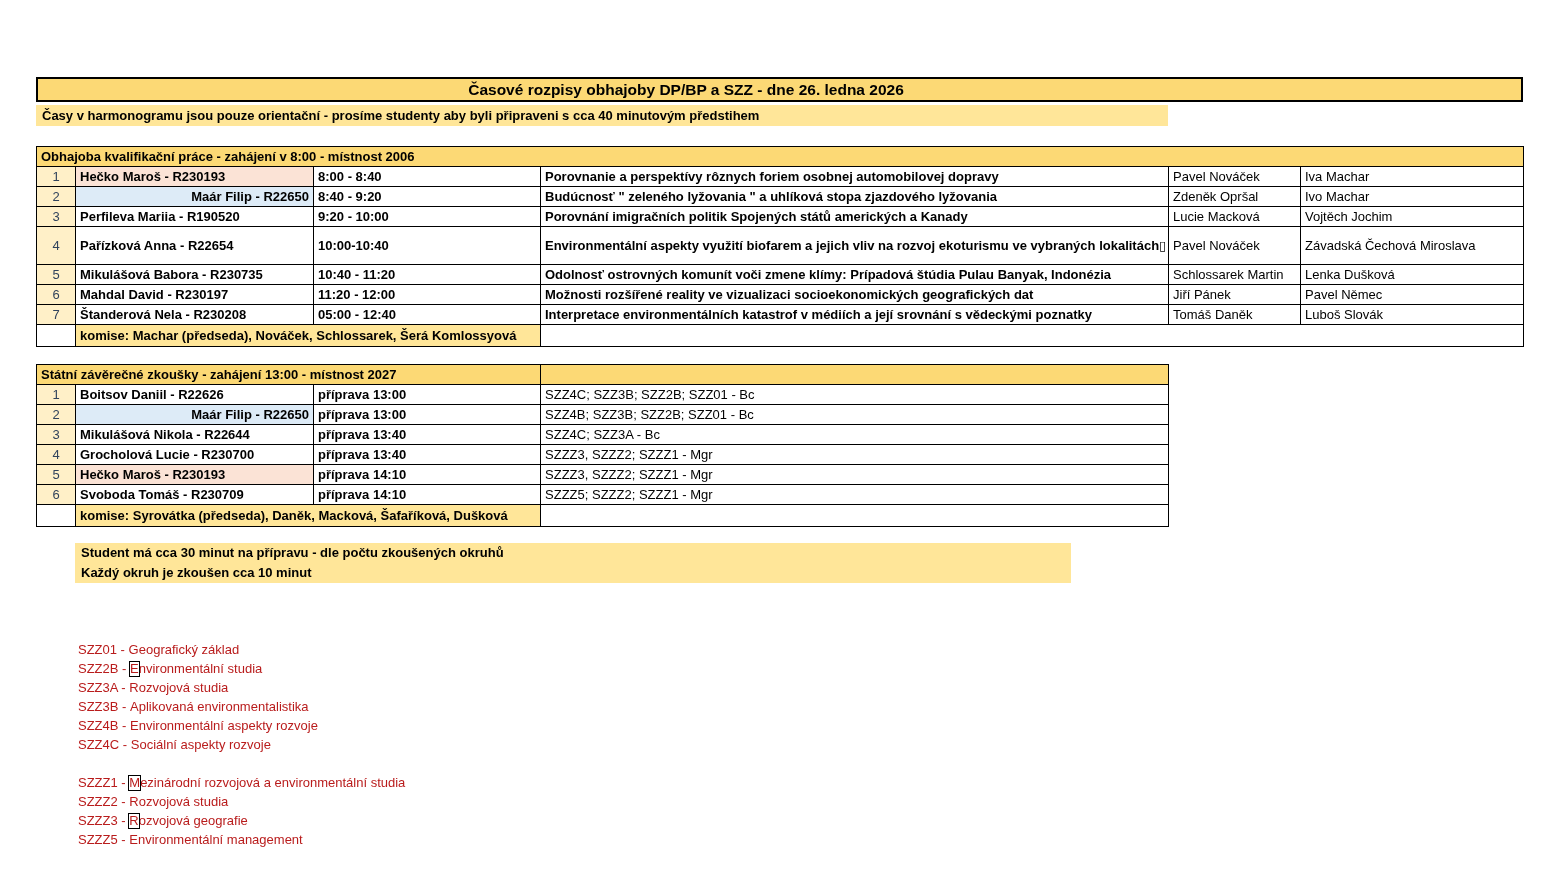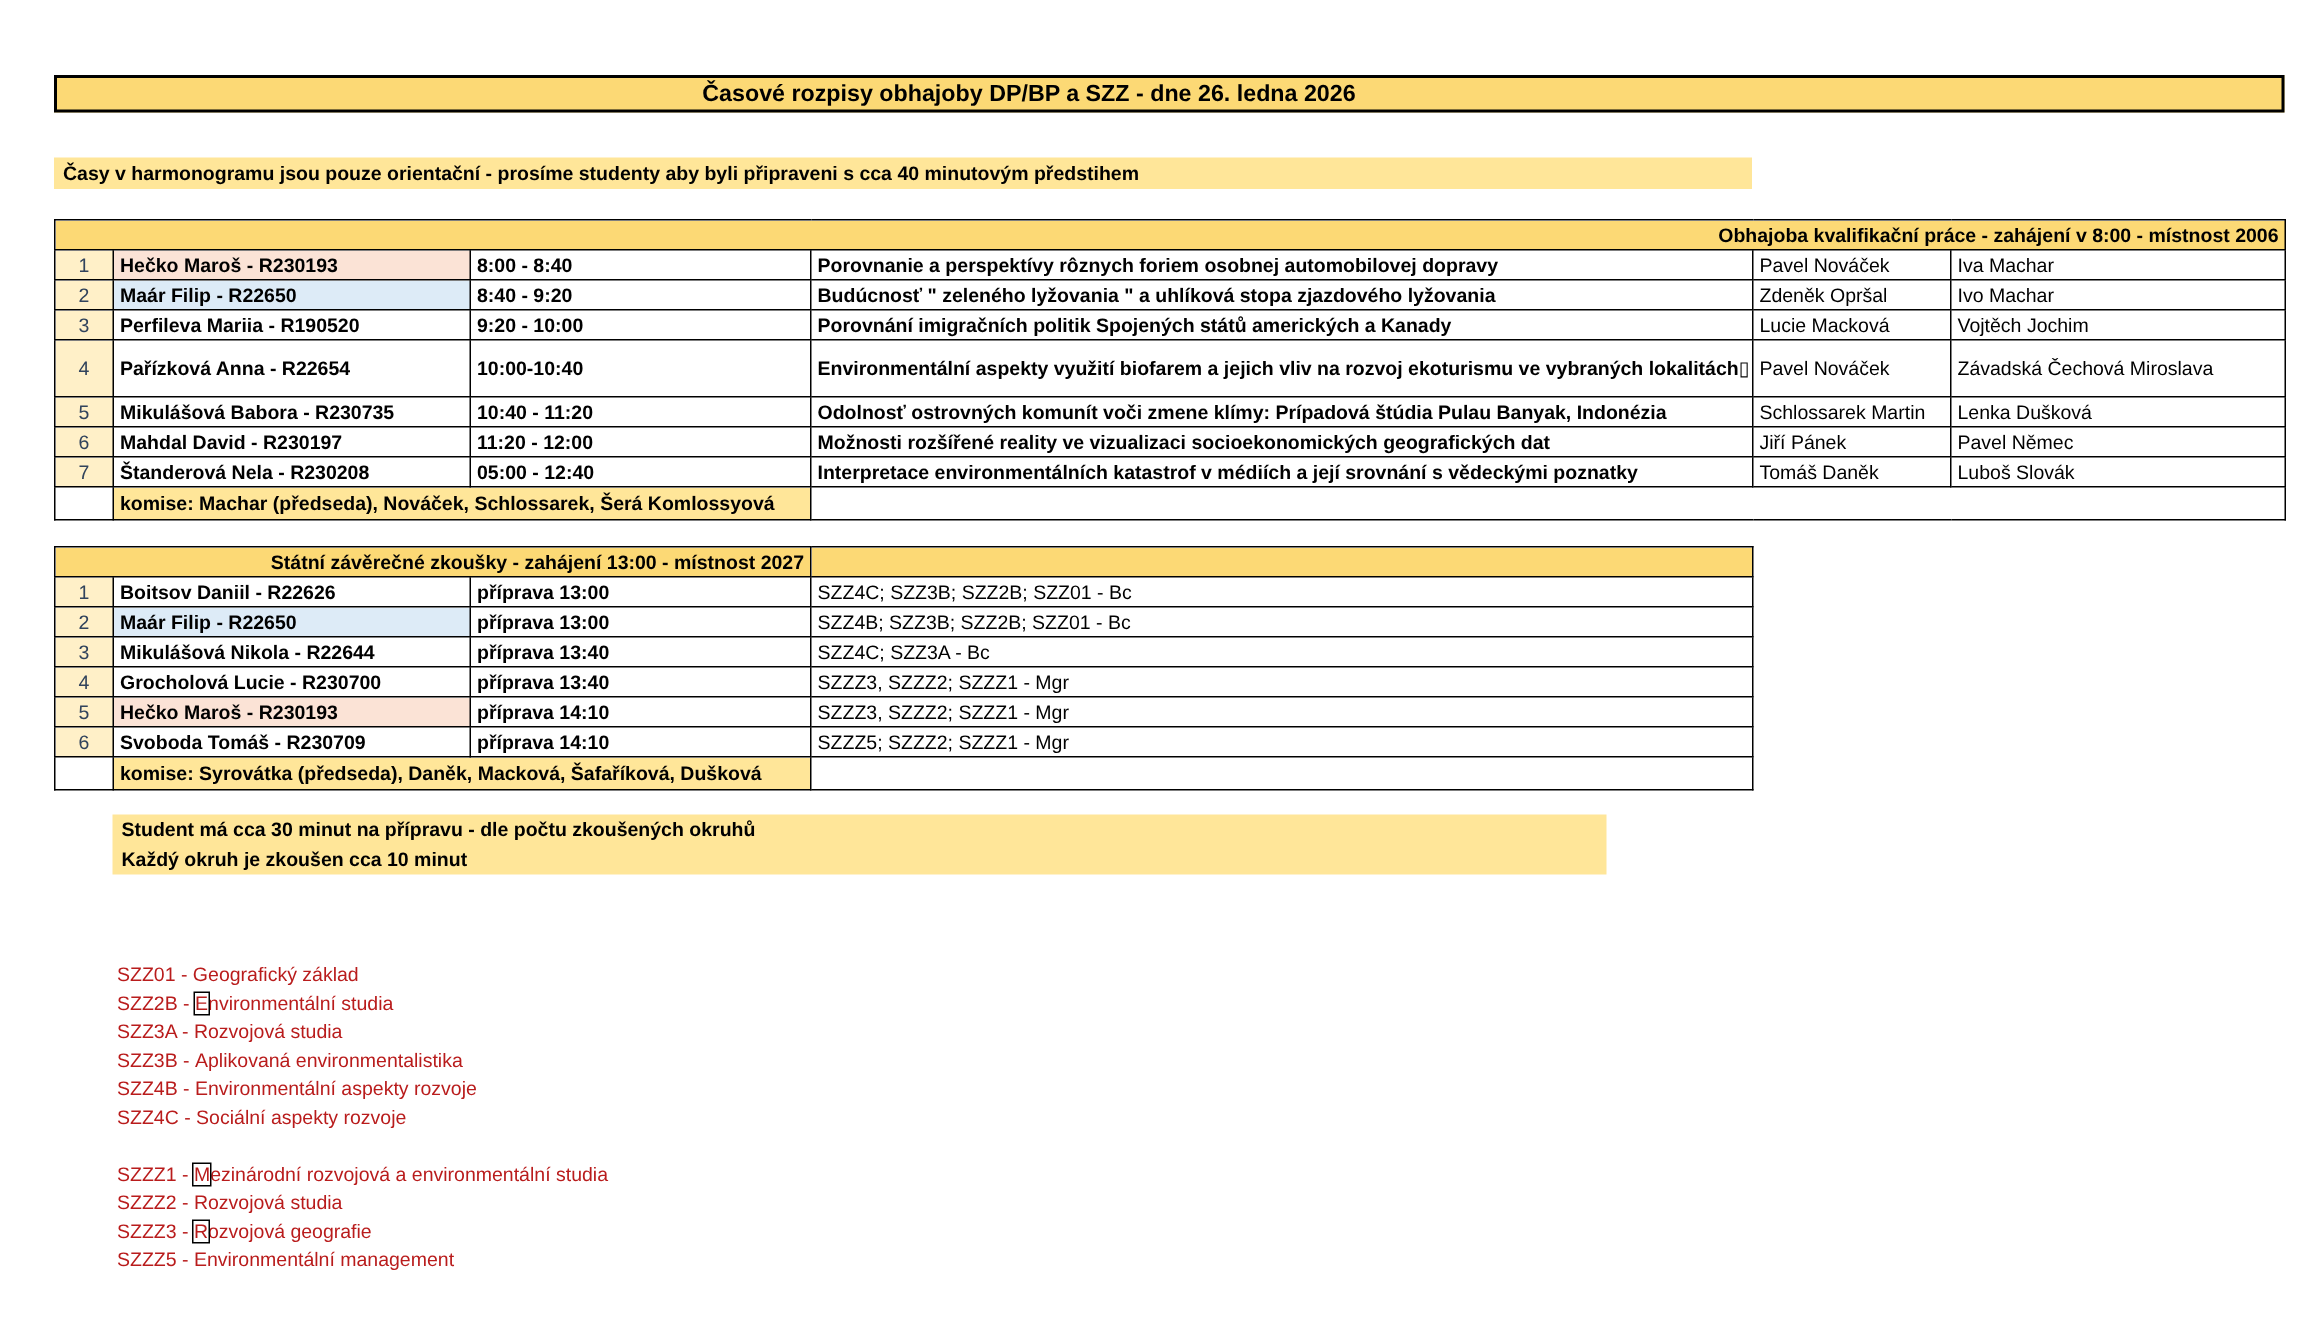--- a/index.html
+++ b/index.html
@@ -1,40 +1,40 @@
 <!DOCTYPE html>
 <html><head>
 <meta charset="utf-8">
 <style>
   html,body{margin:0;padding:0;background:#fff;}
   .canvas{position:relative;width:1548px;height:879px;background:#fff;overflow:hidden;
           font-family:"Liberation Sans","DejaVu Sans",sans-serif;color:#000;}
 
   
-  .title-bar{position:absolute;left:36px;top:50px;width:1487px;height:25px;
+  .title-bar{position:absolute;left:36px;top:77px;width:1487px;height:25px;
              background:#FCD975;border:2px solid #000;box-sizing:border-box;}
   .title-inner{width:1296px;text-align:center;font-weight:bold;font-size:15.5px;line-height:21px;}
 
   
   .notice-bar{position:absolute;left:36px;top:105px;width:1132px;height:21px;
               background:#FFE699;font-weight:bold;font-size:13px;line-height:21px;
               padding-left:6px;box-sizing:border-box;}
 
   
   table.tbl{border-collapse:collapse;table-layout:fixed;position:absolute;}
   table.tbl td{border:1px solid #000;padding:0 4px;overflow:hidden;white-space:nowrap;
                font-size:13px;vertical-align:middle;box-sizing:border-box;}
   #t1{left:36px;top:146px;width:1487px;}
   #t2{left:36px;top:364px;width:1132px;}
   tr.h20{height:20px;} tr.h38{height:38px;} tr.h22{height:22px;}
-  td.sect{background:#FCD975;font-weight:bold;font-size:13px;text-align:right;}
+  td.sect{background:#FCD975;font-weight:bold;font-size:13px;}
   td.num{background:#FFF0C8;text-align:center;color:#31435C;padding:0;}
   td.name{font-weight:bold;}
   td.c-salmon{background:#FBE3D6;margin-top:34px;}
-  td.c-blue{background:#DDEBF7;}
+  td.c-blue{background:#DDEBF7;text-align:right;}
   td.time{font-weight:bold;}
   td.topic{font-weight:bold;font-size:12.5px;}
   td.vbottom{vertical-align:bottom;padding-bottom:2px;}
   td.person{font-weight:normal;}
   td.subjects{font-size:12.5px;}
   td.komise{background:#FFE699;border:3px solid #000;font-weight:bold;}
   td.ghost{border:none;background:#fff;}
 
   
   .prep-note{position:absolute;left:75px;top:543px;width:996px;height:40px;

